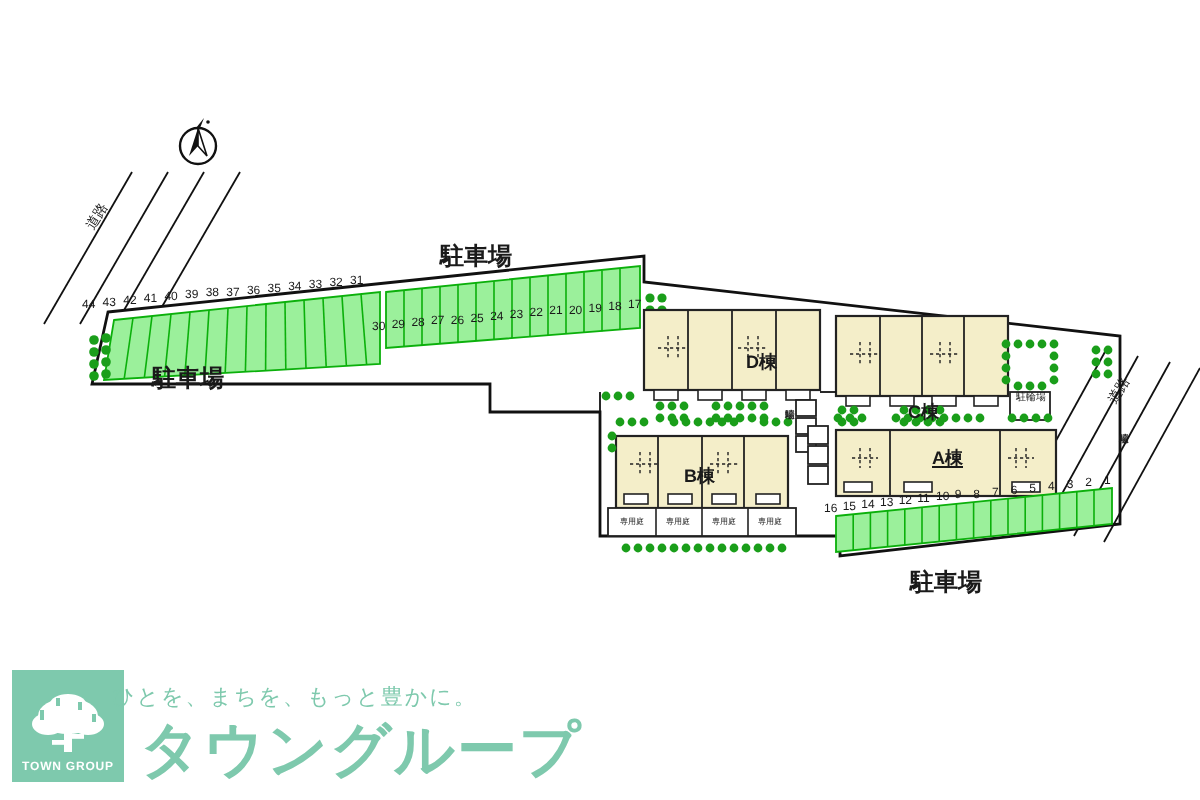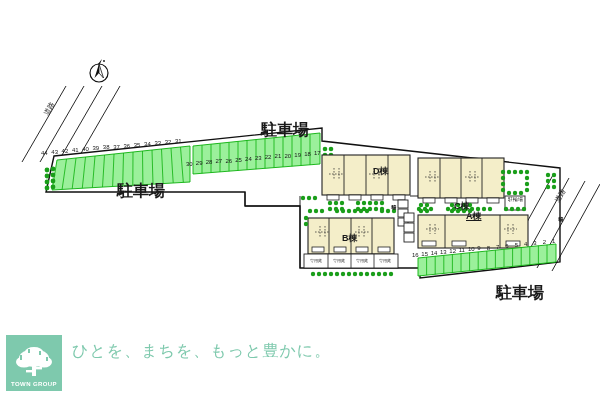--- a/index.html
+++ b/index.html
@@ -45,23 +45,23 @@
   #logo-tree { margin-bottom: 1px; }
   #logo-word {
     color: #ffffff;
     font-size: 6px;
     letter-spacing: .4px;
     font-weight: bold;
     line-height: 8px;
   }
   #brand-tag {
     position: absolute;
-    left: 72px; top: 16px;
+    left: 56px; top: 16px;
     color: #7ec9ad;
-    font-size: 16px;
+    font-size: 11px;
     letter-spacing: 1px;
     white-space: nowrap;
   }
   #brand-name {
     position: absolute;
     left: 70px; top: 30px;
     color: #7ec9ad;
     font-size: 30px;
     font-weight: bold;
     letter-spacing: 1px;
@@ -69,21 +69,21 @@
   }
 
   
   .lbl {
     position: absolute;
     color: #1a1a1a;
     white-space: nowrap;
     line-height: 1;
     user-select: none;
   }
-  .lbl-parking { font-size: 16px; font-weight: bold; margin-left: 41px; }
+  .lbl-parking { font-size: 12px; font-weight: bold; }
   .lbl-bldg    { font-size: 9px;  font-weight: bold; }
   .lbl-road    { font-size: 7px;  }
   .lbl-bike    { font-size: 5px;  }
   .lbl-garden  { font-size: 4px;  }
   .lbl-num     { font-size: 6px;  }
   .rot-v { writing-mode: vertical-rl; text-orientation: upright; }
 </style>
 </head>
 <body>
 
@@ -438,24 +438,24 @@
       </svg>
     </div>
 
     <div class="lbl lbl-road" style="left:42px; top:105px; transform:rotate(-58deg);">道路</div>
     <div class="lbl lbl-road" style="left:553px; top:192px; transform:rotate(-58deg);">道路</div>
 
     <div class="lbl lbl-parking" style="left:220px; top:122px;">駐車場</div>
     <div class="lbl lbl-parking" style="left:76px; top:183px;">駐車場</div>
     <div class="lbl lbl-parking" style="left:455px; top:285px;">駐車場</div>
 
-    <div class="lbl lbl-bldg" style="left:353px; top:167px;padding-left:20px;">D棟</div>
+    <div class="lbl lbl-bldg" style="left:353px; top:177px;padding-left:20px;">D棟</div>
     <div class="lbl lbl-bldg" style="left:454px; top:166px;margin-top:36px;">C棟</div>
     <div class="lbl lbl-bldg" style="left:342px; top:234px;text-align:center;">B棟</div>
-    <div class="lbl lbl-bldg" style="left:466px; top:212px;text-decoration:underline;">A棟</div>
+    <div class="lbl lbl-bldg" style="left:466px; top:225px;text-decoration:underline;">A棟</div>
 
     <div class="lbl lbl-bike" style="left:508px; top:197px;">駐輪場</div>
     <div class="lbl lbl-bike rot-v" style="left:391px; top:200px;">駐輪場</div>
     <div class="lbl lbl-bike rot-v" style="left:558px; top:212px;">駐輪場</div>
 
     <div class="lbl lbl-garden" style="left:310px; top:259px;">専用庭</div>
     <div class="lbl lbl-garden" style="left:333px; top:259px;">専用庭</div>
     <div class="lbl lbl-garden" style="left:356px; top:259px;">専用庭</div>
     <div class="lbl lbl-garden" style="left:379px; top:259px;">専用庭</div>
 
@@ -525,15 +525,16 @@
         <g fill="#7ec9ad">
           <rect x="6" y="10" width="2" height="5"></rect>
           <rect x="14" y="4" width="2" height="4"></rect>
           <rect x="25" y="6" width="2" height="4"></rect>
           <rect x="32" y="12" width="2" height="4"></rect>
         </g>
       </svg>
       <div id="logo-word">TOWN GROUP</div>
     </div>
     <div id="brand-tag">ひとを、まちを、もっと豊かに。</div>
+    <div id="brand-name">タウングループ</div>
   </div>
 
 </div>
 
 </body></html>

